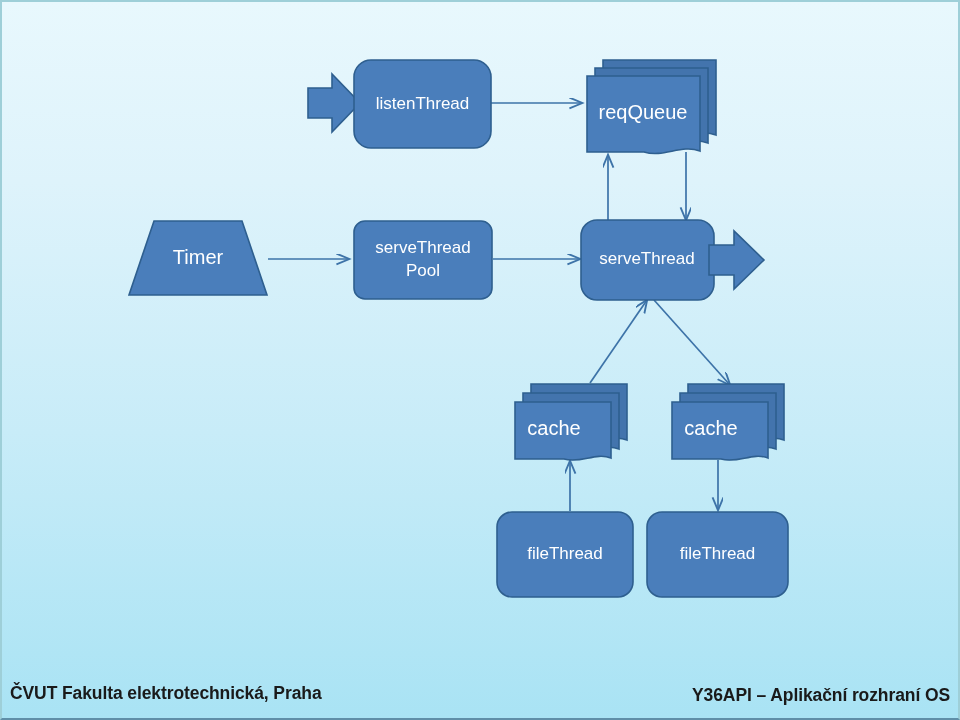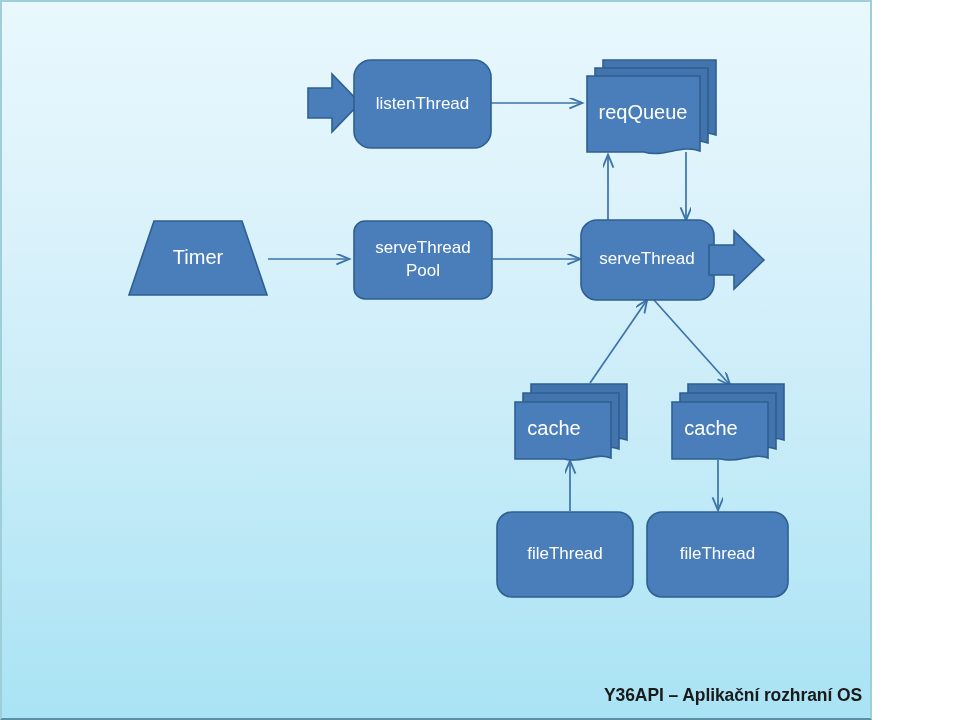--- a/index.html
+++ b/index.html
@@ -3,21 +3,21 @@
 <meta charset="utf-8">
 <title>Server Architecture Diagram</title>
 <style>
   html, body {
     margin: 0;
     padding: 0;
     background: #ffffff;
   }
   #slide {
     position: relative;
-    width: 872px;
+    width: 960px;
     height: 720px;
     overflow: hidden;
     background: linear-gradient(to bottom, #e8f8fd 0%, #def3fb 25%, #c8ecf8 60%, #a9e3f4 100%);
     border-top: 2px solid #9ecfd8;
     border-left: 2px solid #9ecfd8;
     border-right: 2px solid #9ecfd8;
     border-bottom: 2px solid #5f8fa8;
     box-sizing: border-box;
     font-family: "Liberation Sans", sans-serif;
   }
@@ -136,16 +136,17 @@
     <text class="node-label big" x="709" y="428">cache</text>
 
     <rect class="shape" x="495" y="510" width="136" height="85" rx="15" ry="15"></rect>
     <text class="node-label" x="563" y="553">fileThread</text>
 
     <rect class="shape" x="645" y="510" width="141" height="85" rx="15" ry="15"></rect>
     <text class="node-label" x="715.5" y="553">fileThread</text>
   </svg>
 
   <div class="footer-text" id="footer-left">
+    <div>ČVUT Fakulta elektrotechnická, Praha</div>
   </div>
   <div class="footer-text" id="footer-right">Y36API – Aplikační rozhraní  OS</div>
 
 </div>
 
 </body></html>

